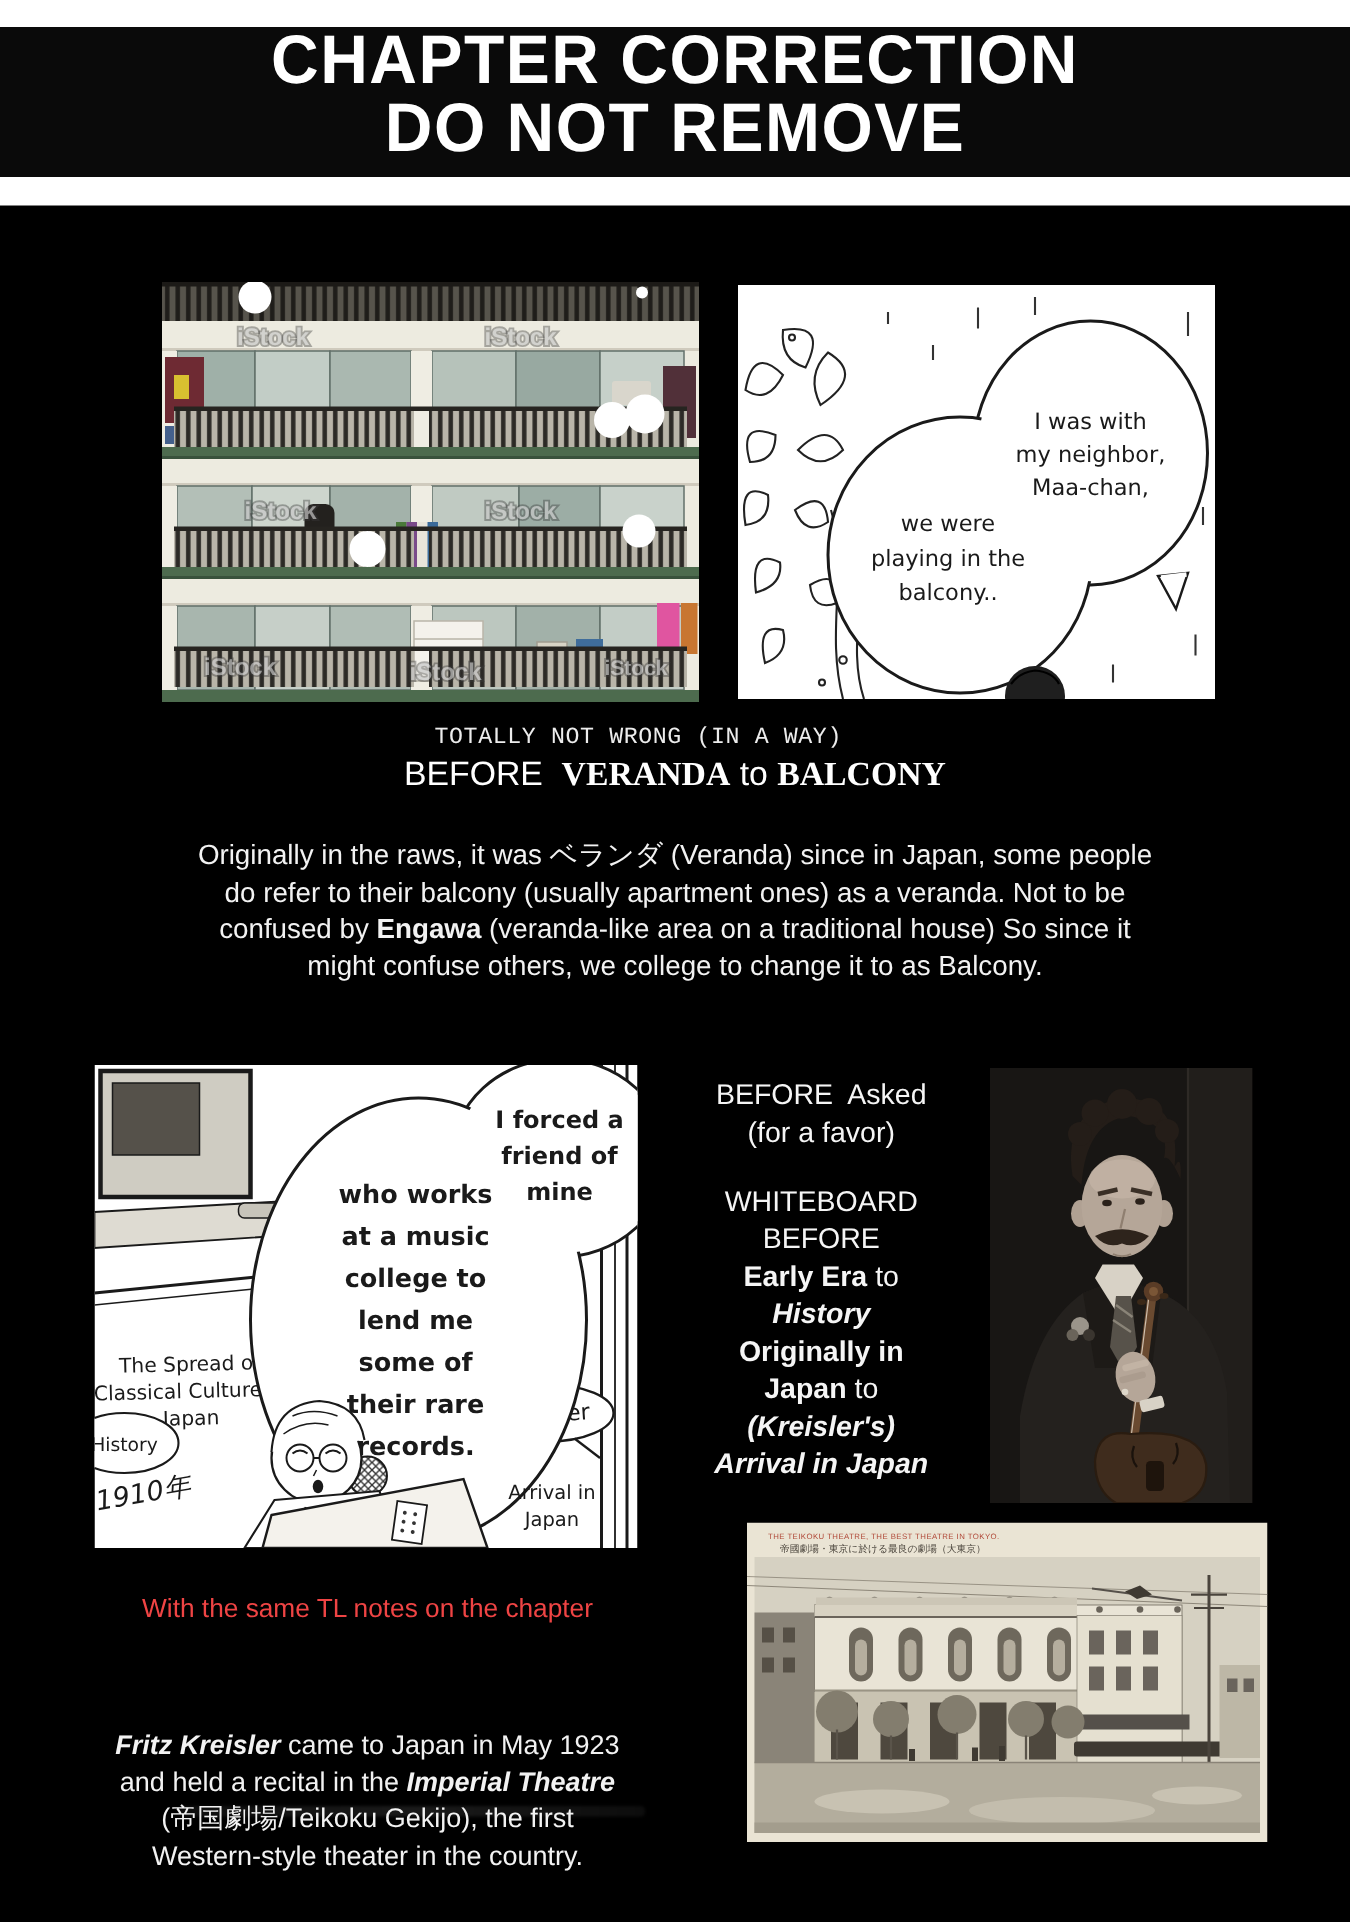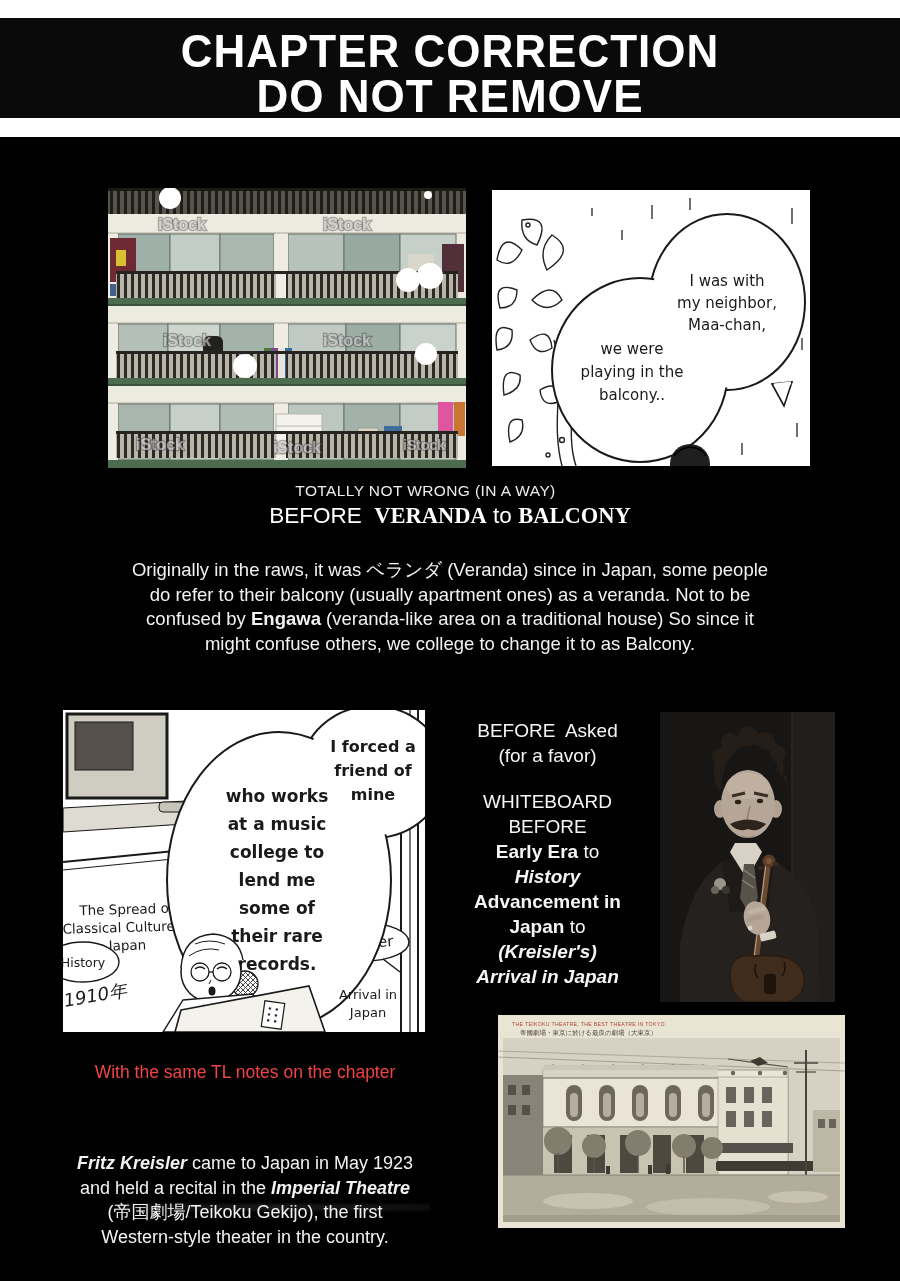--- a/index.html
+++ b/index.html
@@ -1,27 +1,27 @@
 <!DOCTYPE html>
 <html><head>
 <meta charset="utf-8">
 <style>
   html,body{margin:0;padding:0;background:#000;}
   .page{position:relative;width:900px;height:1281px;background:#000;overflow:hidden;
         font-family:"Liberation Sans",sans-serif;color:#f5f5f5;}
   .abs{position:absolute;}
   .top-white{left:0;top:0;width:900px;height:18px;background:#ffffff;}
   .banner{left:0;top:18px;width:900px;height:100px;background:#0a0a0a;display:flex;
-          flex-direction:column;align-items:center;justify-content:flex-end;}
+          flex-direction:column;align-items:center;justify-content:flex-start;}
   .banner div{font-weight:700;font-size:44px;line-height:45px;letter-spacing:1px;color:#fff;
               transform:scaleY(1.04);}
   .strip-white{left:0;top:118px;width:900px;height:19px;background:#ffffff;}
   figure{margin:0;}
   .caption-small{left:0;top:482px;width:851px;text-align:center;font-size:15.5px;
-                 letter-spacing:.4px;color:#ececec;}
+                 letter-spacing:.4px;color:#ececec;font-family:Liberation Mono, monospace;}
   .caption-main{left:0;top:503px;width:900px;text-align:center;font-size:22.5px;
                 white-space:pre;color:#fff;}
   .caption-main .bold{font-weight:700;font-family:Liberation Serif, serif;}
   .para1{left:90px;top:558px;width:720px;text-align:center;font-size:18.5px;
          line-height:24.5px;color:#f2f2f2;}
   .para1 .line{white-space:pre;}
   .bold{font-weight:700;}
   .bi{font-weight:700;font-style:italic;}
   .col-notes{left:440px;top:718px;width:215px;text-align:center;font-size:19px;
              line-height:25px;color:#f5f5f5;}
@@ -317,21 +317,21 @@
   </figure>
 
   <div class="abs col-notes">
     <div class="line">BEFORE  Asked</div>
     <div class="line">(for a favor)</div>
     <div class="gap"></div>
     <div class="line">WHITEBOARD</div>
     <div class="line">BEFORE</div>
     <div class="line"><span class="bold">Early Era</span><span> to</span></div>
     <div class="line bi">History</div>
-    <div class="line bold">Advancement in</div>
+    <div class="line bold">Originally in</div>
     <div class="line"><span class="bold">Japan</span><span> to</span></div>
     <div class="line bi">(Kreisler's)</div>
     <div class="line bi">Arrival in Japan</div>
   </div>
 
   <figure class="abs" style="left:660px;top:712px;width:175px;height:290px;">
     <svg width="175" height="290" viewBox="0 0 175 290">
       <rect width="175" height="290" fill="#181614"></rect>
       <rect x="132" width="43" height="290" fill="#211e1b"></rect>
       <line x1="132" y1="0" x2="132" y2="290" stroke="#2e2a26" stroke-width="1.5"></line>

